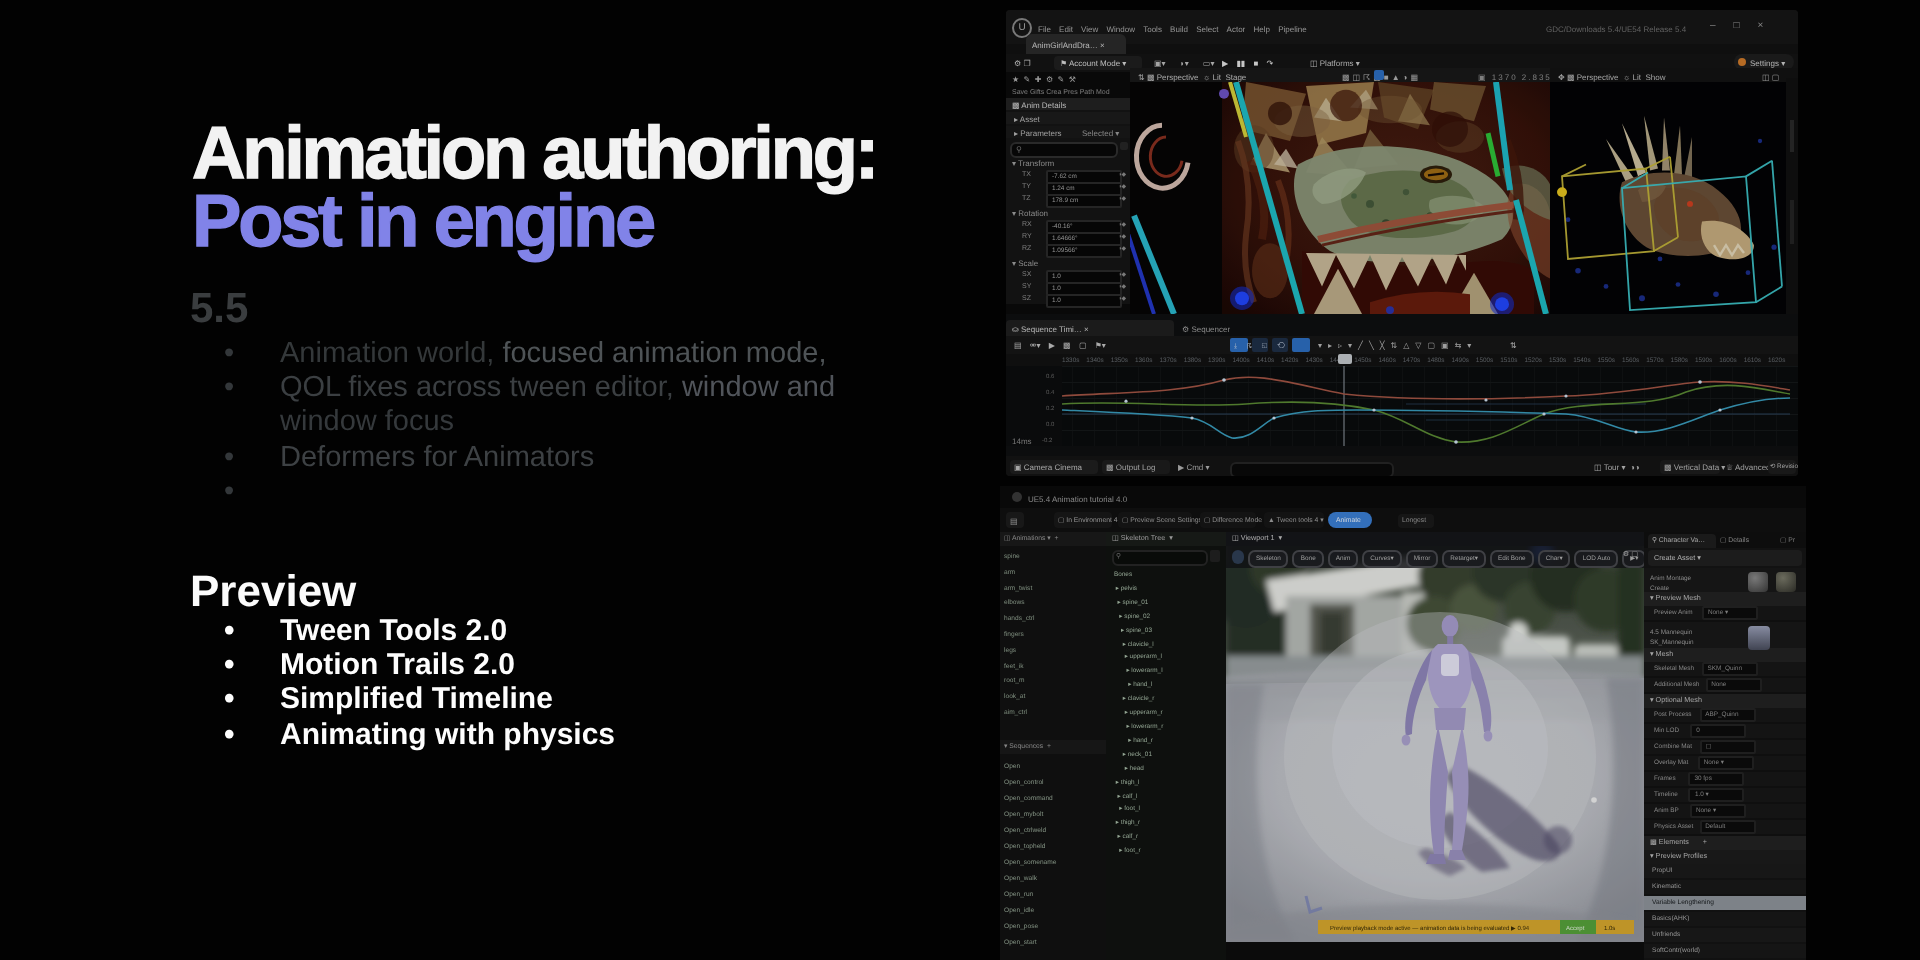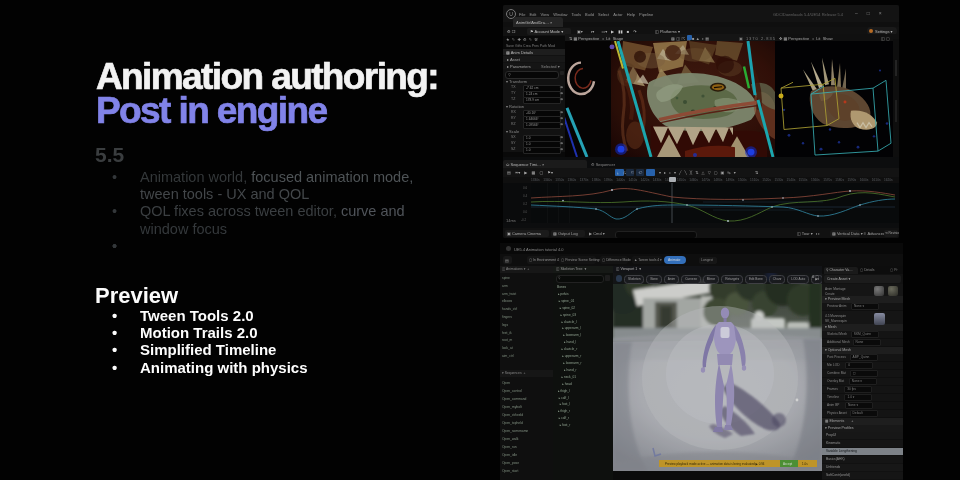--- a/index.html
+++ b/index.html
@@ -40,23 +40,23 @@
   .vrow i{position:absolute;left:8px;top:0;font-style:normal;font-size:3.5px;color:#8f8f8f;}
   .vrow b{position:absolute;left:20px;top:0;width:34px;height:4.5px;background:#070707;border:.5px solid #2b2b2b;border-radius:1px;font-weight:normal;font-size:3.2px;color:#a8a8a8;padding-left:2px;}
   .vrow u{position:absolute;left:56px;top:0;text-decoration:none;font-size:3px;color:#8a8a8a;letter-spacing:0;}
 </style>
 </head>
 <body>
 
   <div class="abs" id="h1">Animation authoring:<br><span class="l2">Post in engine</span></div>
   <div class="abs" id="v55">5.5</div>
   <ul class="abs blt" id="grayList">
-    <li><span class="dot">•</span><span style="color:#34383a">Animation world, </span><span style="color:#4e5356">focused animation mode,</span><br><span style="color:#43474a">tween tools - UX and QOL</span></li>
-    <li><span class="dot">•</span><span style="color:#3b3f42">QOL fixes across tween editor, </span><span style="color:#50545a">curve and</span><br><span style="color:#35393c">window focus</span></li>
-    <li><span class="dot">•</span></li>
+    <li><span class="dot">•</span><span style="color:#34383a">Animation world, </span><span style="color:#4e5356">focused animation mode,</span><br></li>
+    <li><span class="dot">•</span><span style="color:#3b3f42">QOL fixes across tween editor, </span><span style="color:#50545a">window and</span><br><span style="color:#35393c">window focus</span></li>
+    <li><span class="dot">•</span><span style="color:#3d4144">Deformers for Animators</span></li>
     <li><span class="dot">•</span></li>
   </ul>
   <div class="abs" id="futH">Preview</div>
   <ul class="abs blt" id="whiteList">
     <li><span class="dot">•</span>Tween Tools 2.0</li>
     <li><span class="dot">•</span>Motion Trails 2.0</li>
     <li><span class="dot">•</span>Simplified Timeline</li>
     <li><span class="dot">•</span>Animating with physics</li>
   </ul>
 

